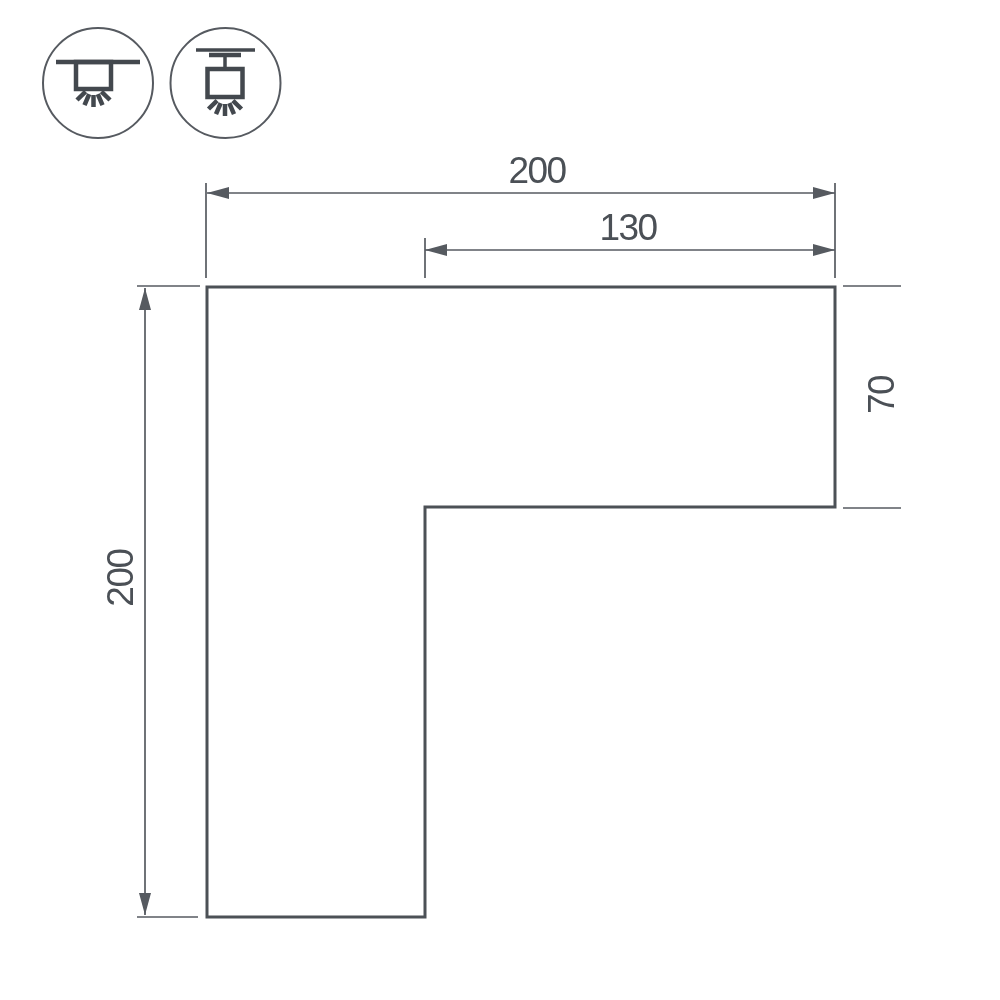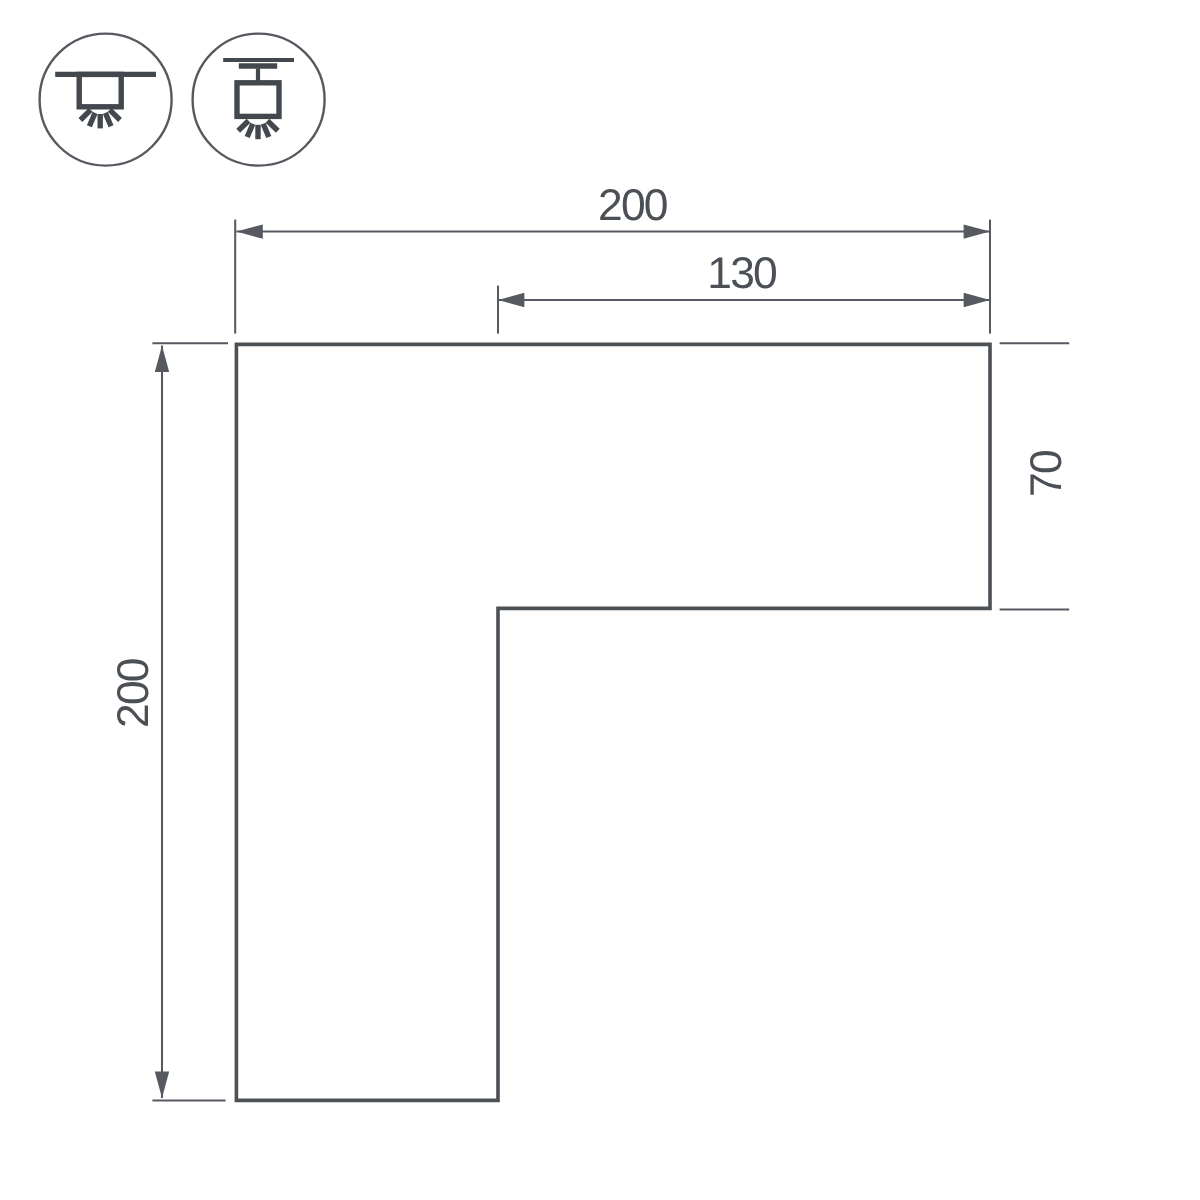--- a/index.html
+++ b/index.html
@@ -7,20 +7,21 @@
     padding: 0;
     background: #ffffff;
   }
   .canvas {
     position: relative;
     width: 891px;
     height: 1000px;
     background: var(--color-background, #ffffff);
     font-family: "Liberation Sans", sans-serif;
     overflow: hidden;
+    margin-left: 10px;
   }
   svg { display: block; }
   .thin {
     stroke: var(--color-line, #565a60);
     stroke-width: 1.7;
     fill: none;
   }
   .outline {
     stroke: var(--color-outline, #4c5156);
     stroke-width: 3;

